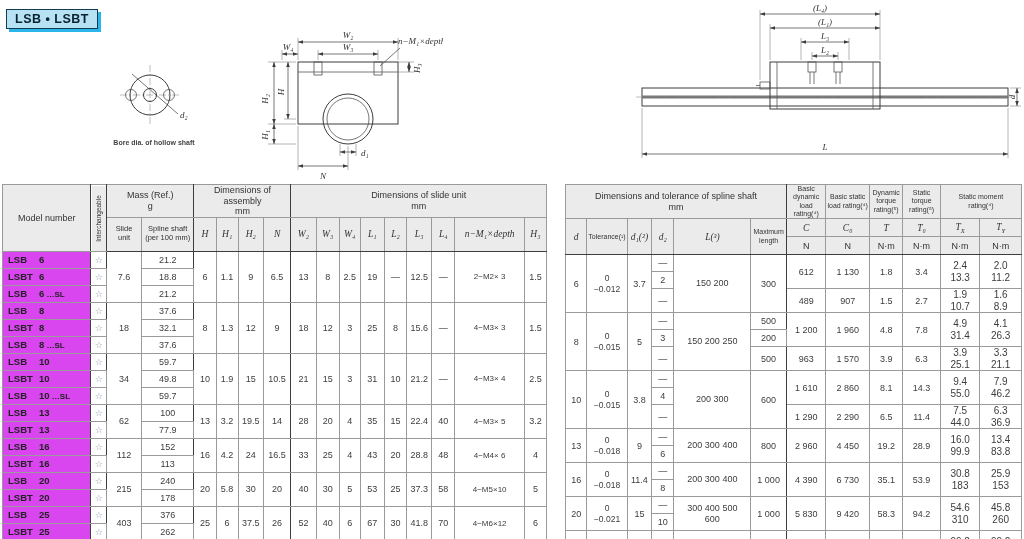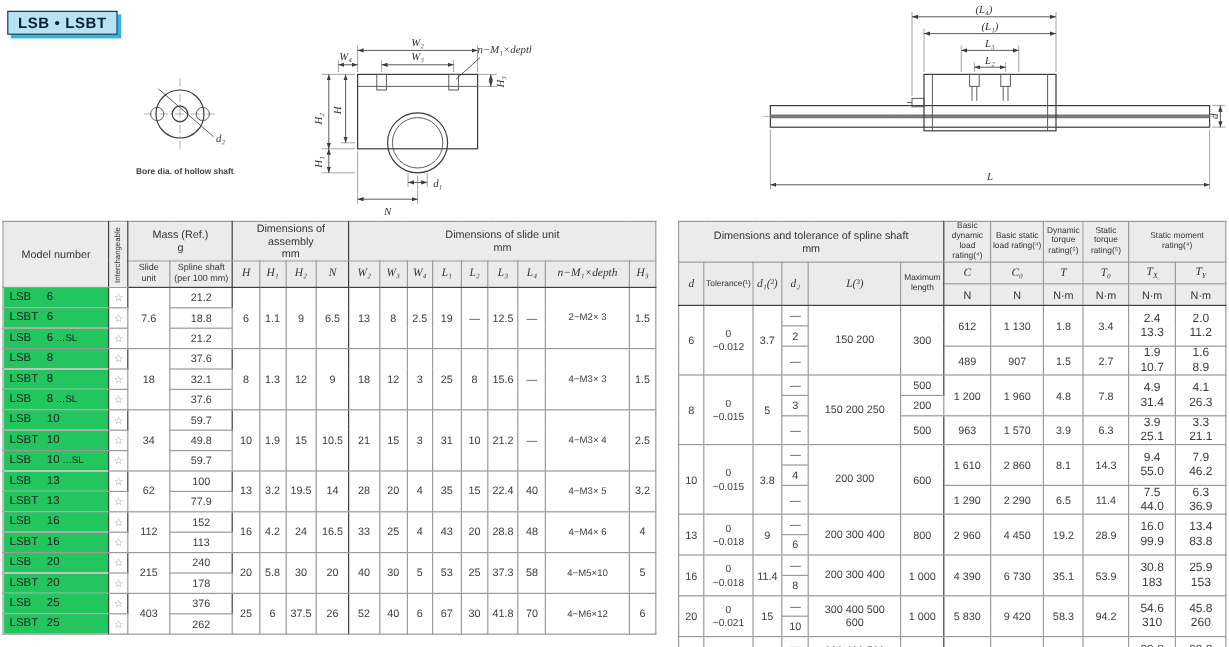--- a/index.html
+++ b/index.html
@@ -24,24 +24,24 @@
   thead th{background:#ebebeb;color:#333}
   .ml{white-space:pre-line;line-height:1.18}
   .sm{font-size:7.5px}
   .sm3{font-size:7px}
   .sy{font-family:"Liberation Serif",serif;font-style:italic;font-size:9.5px}
   .sy sub{font-size:6.5px}
   .vert{writing-mode:vertical-rl;transform:rotate(180deg);font-size:6.5px;padding:2px 0}
   .sepR{border-right:1.5px solid #3d3d3d}
   tr.gt td{border-top:1.5px solid #3d3d3d}
   .lt thead tr:last-child th,.rt thead tr.h3 th,.rt thead tr.h2 th.hb{border-bottom:1.5px solid #3d3d3d}
-  .lt thead tr.h1{height:28px}.lt thead tr.h2{height:22px}
+  .lt thead tr.h1{height:28px}.lt thead tr.h2{height:34px}
   .rt thead tr.h1{height:26px}.rt thead tr.h2{height:18px}.rt thead tr.h3{height:18px}
   tbody tr{height:17px}
-  td.mdl{background:#22c55e;text-align:left;padding-left:5px;font-weight:normal;color:#222;font-size:9.5px}
+  td.mdl{background:#d946ef;text-align:left;padding-left:5px;font-weight:bold;color:#222;font-size:9.5px}
   td.mdl .ms1{display:inline-block;width:31px}
   td.mdl .ms3{font-size:8px}
   td.st{color:#8899aa;font-size:9px}
   td.nm{font-size:8px}
   td.tol{font-size:8.5px;line-height:1.2}
   td.stk{font-size:10px;line-height:1.15}
 </style>
 </head>
 <body>
 

